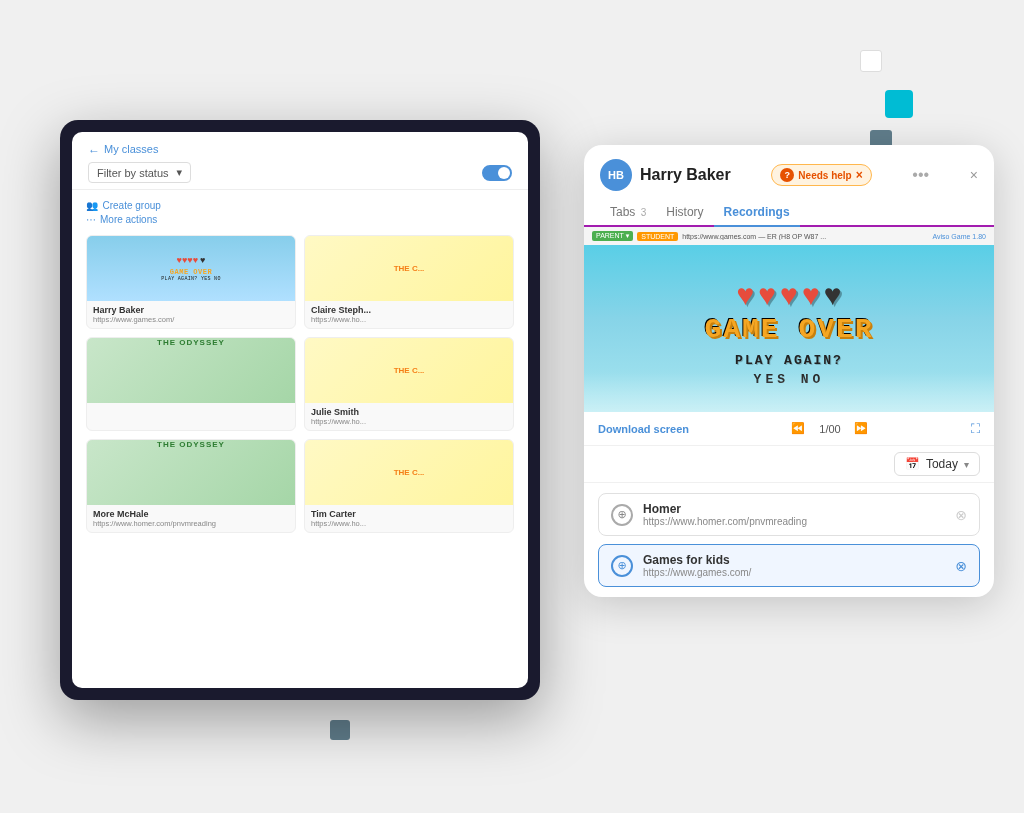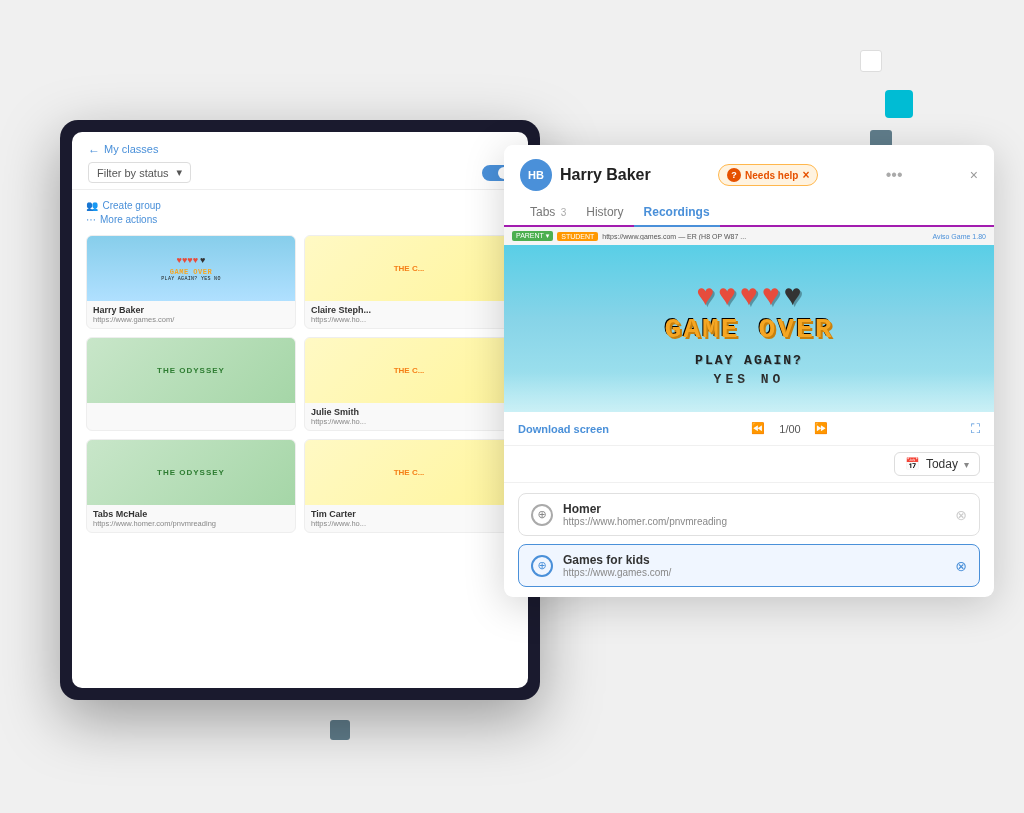--- a/index.html
+++ b/index.html
@@ -157,21 +157,20 @@
       letter-spacing: 0.5px;
     }
     .pa-text {
       font-size: 5px;
       color: #222;
       letter-spacing: 0.3px;
     }
     .odyssey-card {
       background: linear-gradient(135deg, #c8e6c9 0%, #a5d6a7 100%);
       display: flex;
-      align-items: center;
       justify-content: center;
     }
     .odyssey-text {
       font-size: 8px;
       font-weight: 700;
       color: #2e7d32;
       text-align: center;
       letter-spacing: 1px;
     }
     .the-c-card {
@@ -199,23 +198,23 @@
       white-space: nowrap;
       overflow: hidden;
       text-overflow: ellipsis;
     }
 
     
     .panel {
       position: absolute;
       right: 30px;
       top: 145px;
-      width: 490px;
+      width: 410px;
       background: #fff;
-      border-radius: 9px;
+      border-radius: 18px;
       box-shadow: 0 8px 40px rgba(0,0,0,0.18);
       overflow: hidden;
       z-index: 10;
     }
     .panel-header {
       display: flex;
       align-items: center;
       justify-content: space-between;
       padding: 14px 16px 0;
     }
@@ -568,21 +567,21 @@
             <div class="student-name">Julie Smith</div>
             <div class="student-url">https://www.ho...</div>
           </div>
         </div>
 
         <div class="student-card">
           <div class="student-card-img odyssey-card">
             <div class="odyssey-text">THE ODYSSEY</div>
           </div>
           <div class="student-info">
-            <div class="student-name">Tabs McHale</div>
+            <div class="student-name">More McHale</div>
             <div class="student-url">https://www.homer.com/pnvmreading</div>
           </div>
         </div>
 
         <div class="student-card">
           <div class="student-card-img the-c-card">
             <div class="the-c-text">THE C...</div>
           </div>
           <div class="student-info">
             <div class="student-name">Tim Carter</div>

